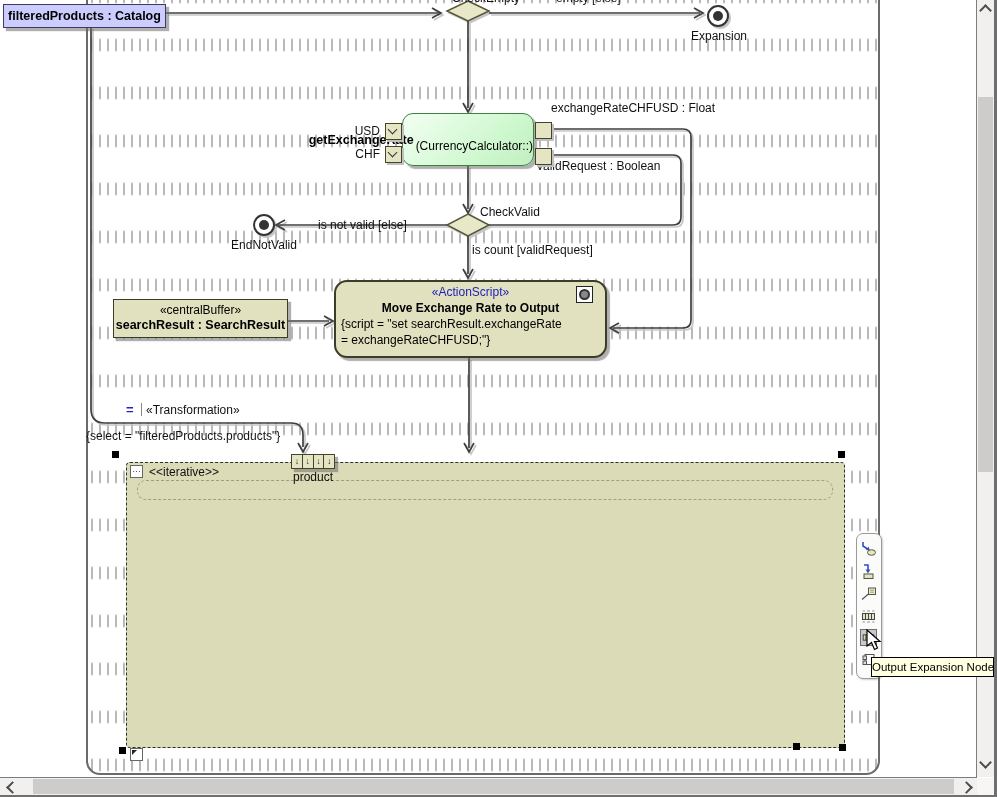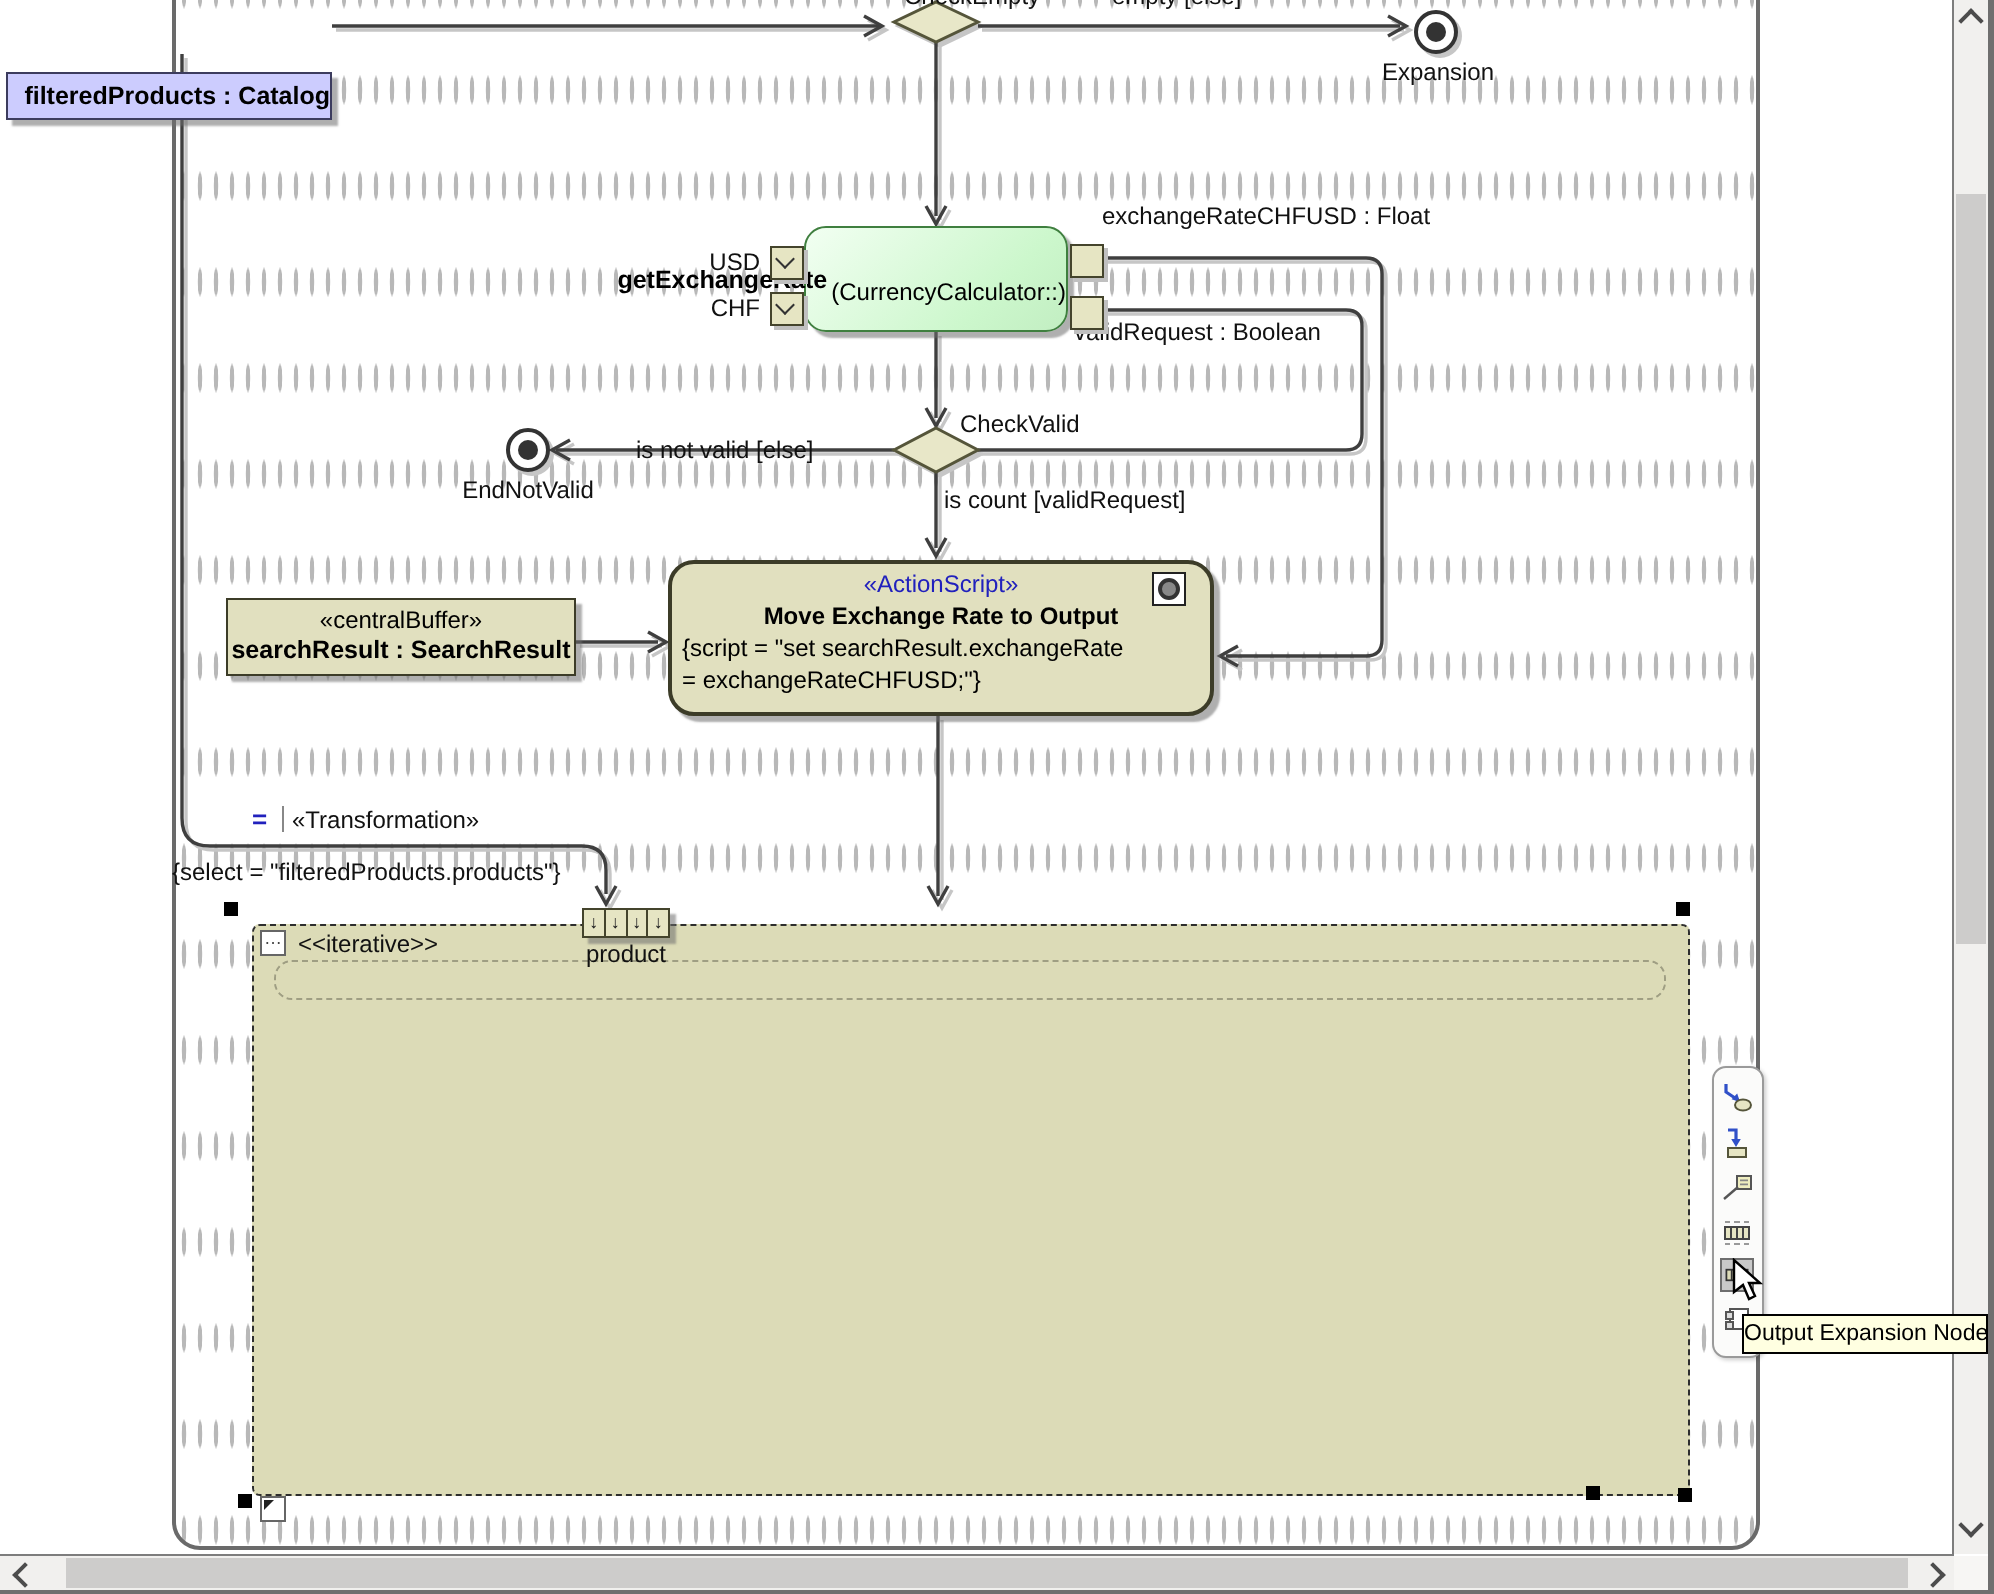--- a/index.html
+++ b/index.html
@@ -5,21 +5,21 @@
   html,body{margin:0;padding:0;}
   body{font-family:"Liberation Sans","DejaVu Sans",sans-serif;}
   .screen{position:relative;width:997px;height:797px;background:#ffffff;overflow:hidden;}
   .frame{position:absolute;left:86px;top:-24px;width:790px;height:795px;border:2px solid #6a6a6a;border-radius:14px;background-color:#fff;
     background-image:radial-gradient(#b8b8b8 1px, rgba(0,0,0,0) 1.3px),radial-gradient(#b8b8b8 1px, rgba(0,0,0,0) 1.3px);
     background-size:8px 48px,48px 8px;background-position:0 43px,36px 0;z-index:1;}
   .edges{position:absolute;left:0;top:0;z-index:10;pointer-events:none;filter:drop-shadow(2px 2px 0px #c6c6c6);}
   .lbl{position:absolute;font-size:12px;color:#111;white-space:nowrap;z-index:15;line-height:14px;}
   .node{position:absolute;box-sizing:border-box;z-index:20;}
   .shadow{box-shadow:3px 3px 1px rgba(110,110,110,0.55);}
-  .objnode{left:3px;top:4px;width:163px;height:24px;background:#ccccfe;border:1.5px solid #3c3c5e;display:flex;align-items:center;justify-content:flex-end;font-weight:bold;font-size:12.5px;margin-top:32px;}
+  .objnode{left:3px;top:4px;width:163px;height:24px;background:#ccccfe;border:1.5px solid #3c3c5e;display:flex;align-items:center;justify-content:center;font-weight:bold;font-size:12.5px;}
   .action-green{left:402px;top:113px;width:132px;height:53px;border:1.5px solid #3f7f3f;border-radius:11px;
     background:linear-gradient(135deg,#f2fff2 0%,#ccf7cc 70%,#c2eec2 100%);display:flex;flex-direction:row;align-items:center;justify-content:flex-end;gap:2px;}
   .action-green .nm{font-weight:bold;font-size:12.5px;}
   .action-green .ctx{font-size:12px;margin-top:12px;}
   .pin{position:absolute;width:15px;height:15px;background:#e6e5c3;border:1.2px solid #44442c;z-index:22;box-shadow:2px 2px 0 #c0c0c0;}
   .pin .pchev{position:absolute;left:3px;top:2px;width:6px;height:6px;border-bottom:1.6px solid #333;border-right:1.6px solid #333;transform:rotate(45deg);}
   .ascript{left:334px;top:280px;width:273px;height:78px;background:#e1e0bf;border:2px solid #3c3c28;border-radius:13px;padding-top:3px;}
   .ascript .st{color:#2121bd;text-align:center;font-size:12px;}
   .ascript .nm{font-weight:bold;text-align:center;font-size:12px;margin-top:2px;}
   .ascript .sc{font-size:12px;margin-left:5px;margin-top:2px;}

